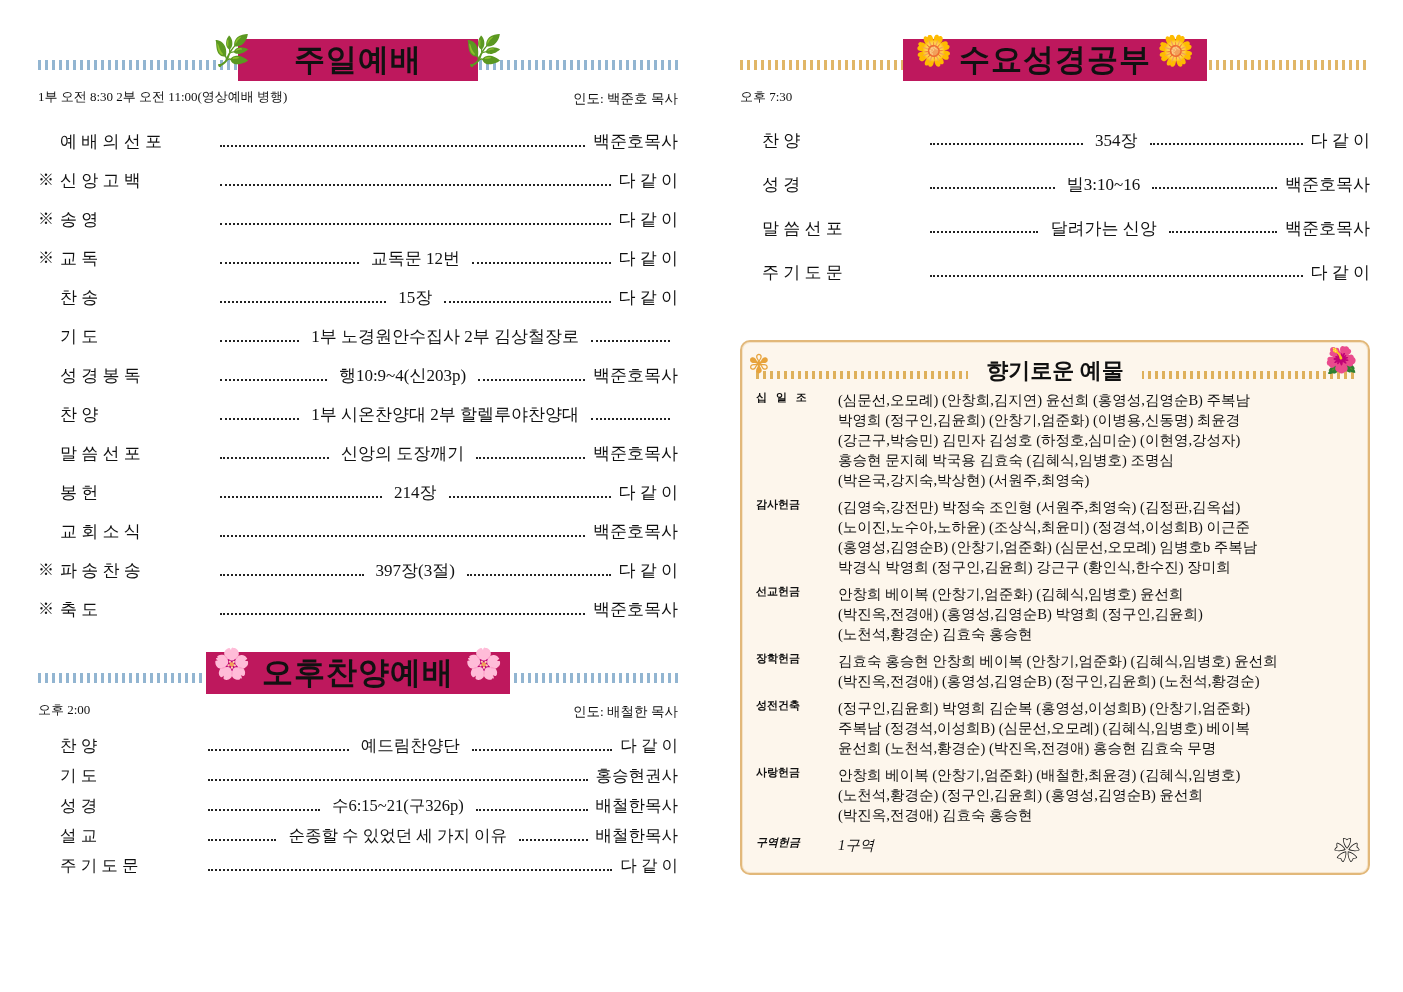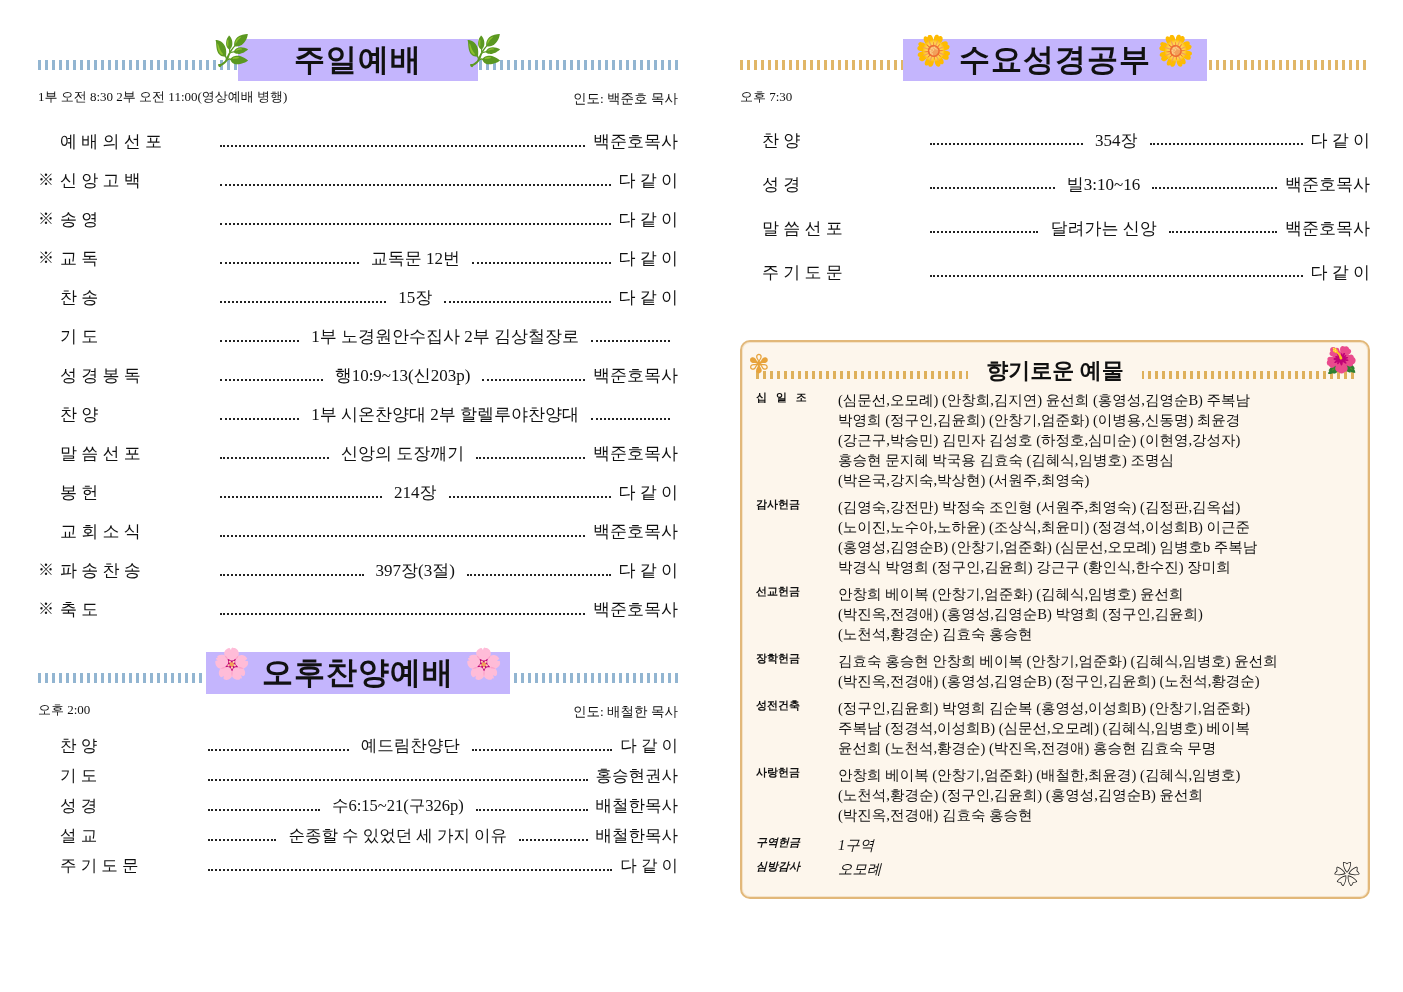--- a/index.html
+++ b/index.html
@@ -30,21 +30,21 @@
     background:repeating-linear-gradient(90deg,#7fa8c9 0 3px,transparent 3px 7px);
     opacity:.85;
   }
   .band .rule.tan{
     background:repeating-linear-gradient(90deg,#d9a441 0 3px,transparent 3px 7px);
     opacity:.8;
   }
   .band h2{
     position:relative;z-index:3;
     margin:0;padding:0 56px;
-    background:#c4b5fd;
+    background:#be185d;
     font-size:31px;font-weight:700;letter-spacing:1px;
     font-family:"Liberation Serif", serif;
   }
   .deco{position:absolute;z-index:4;top:2px;font-size:30px;line-height:1;}
   .deco.l{left:175px;}
   .deco.r{right:175px;}
 
   .subline{
     text-align:left;font-size:13px;margin-top:2px;letter-spacing:0;
   }
@@ -157,21 +157,21 @@
             <div class="mark"></div>
             <div class="title">기          도</div>
             <div class="d1"></div>
             <div class="mid">1부 노경원안수집사 2부 김상철장로</div>
             <div class="d2"></div>
           </div>
           <div class="row">
             <div class="mark"></div>
             <div class="title">성 경 봉 독</div>
             <div class="d1"></div>
-            <div class="mid">행10:9~13(신203p)</div>
+            <div class="mid">행10:9~4(신203p)</div>
             <div class="d2"></div>
             <div class="right">백준호목사</div>
           </div>
           <div class="row">
             <div class="mark"></div>
             <div class="title">찬          양</div>
             <div class="d1"></div>
             <div class="mid">1부 시온찬양대 2부 할렐루야찬양대</div>
             <div class="d2"></div>
           </div>
@@ -369,21 +369,17 @@
                 <div>(노천석,황경순) (정구인,김윤희) (홍영성,김영순B) 윤선희</div>
                 <div>(박진옥,전경애) 김효숙 홍승현</div>
               </div>
             </div>
           </div>
         <div id="offering-extras" class="small-rows">
             <div class="offer-row">
               <div class="offer-label">구역헌금</div>
               <div class="offer-body">1구역</div>
             </div>
-            <div class="offer-row">
-              <div class="offer-label">심방감사</div>
-              <div class="offer-body">오모례</div>
-            </div>
           </div>
       </div>
     </div>
   </div>
 </div>
 
 </body></html>

